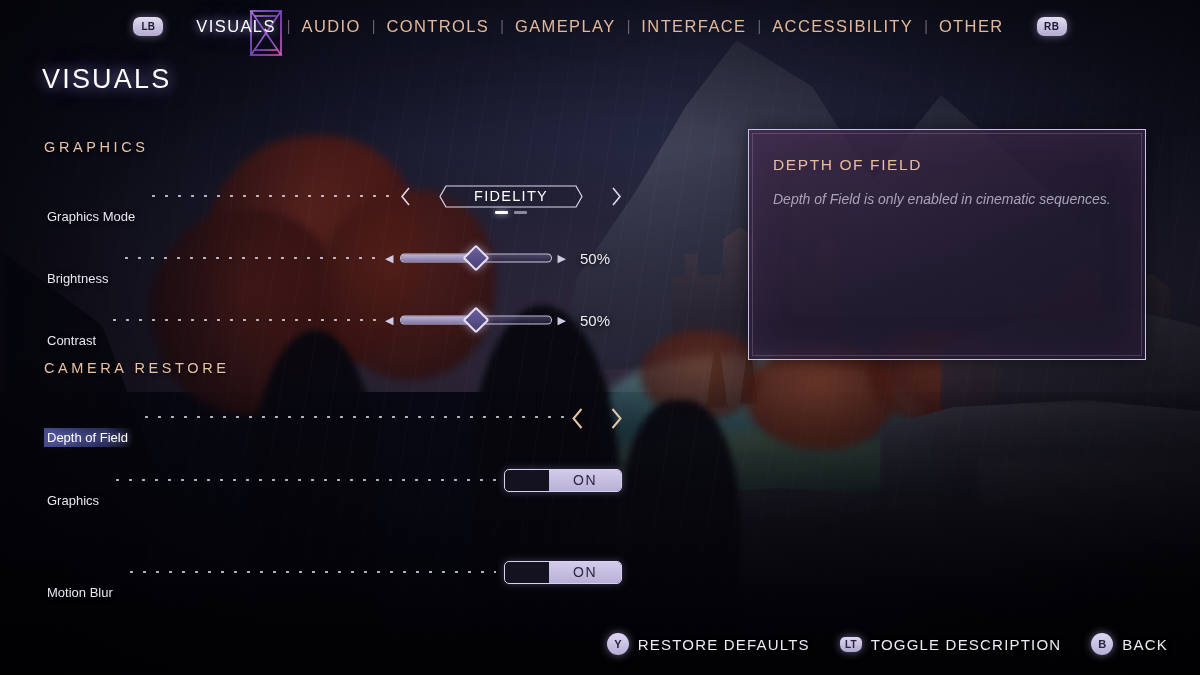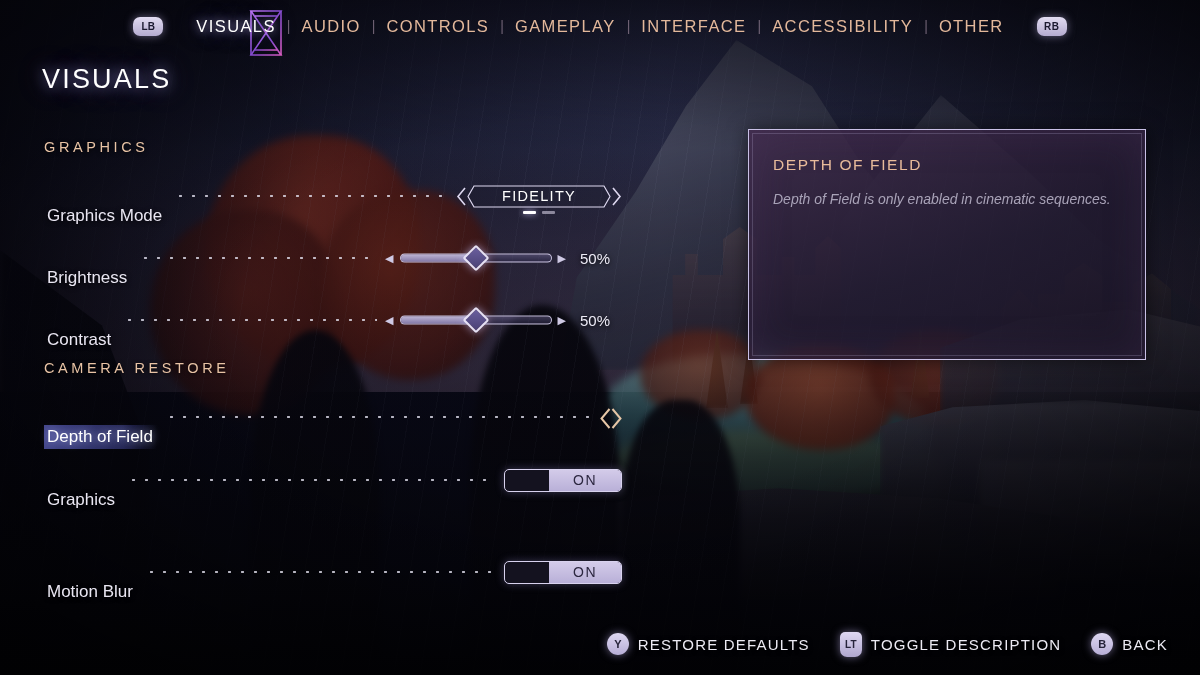--- a/index.html
+++ b/index.html
@@ -164,37 +164,37 @@
   #settings { position:absolute; left:0; top:0; width:660px; z-index:20; }
   .sect-head {
     position:absolute; left:44px; font-size:14.5px; letter-spacing:3.6px;
     color:#e8c3a5; text-shadow:0 1px 4px rgba(0,0,0,.85);
   }
   .row {
     position:absolute; left:44px; width:578px; height:30px;
     display:flex; align-items:center;
   }
   .row-label {
-    font-size:17px; color:#e9e6f2; white-space:nowrap;
+    font-size:13px; color:#e9e6f2; white-space:nowrap;
     text-shadow:0 1px 5px rgba(0,0,0,.9); padding:2px 4px 2px 3px;margin-top:40px;
   }
   .row.selected .row-label {
     color:#ffffff;
     background:linear-gradient(90deg, rgba(92,96,190,.72), rgba(70,74,160,.5) 70%, rgba(60,64,150,0));
     text-shadow:0 0 8px rgba(190,200,255,.8);
   }
   .leader {
     flex:1; height:14px; margin:0 8px;
     background-image:radial-gradient(circle, rgba(228,226,240,.95) 1.1px, rgba(0,0,0,0) 1.3px);
     background-size:13px 14px; background-position:left center; background-repeat:repeat-x;
     opacity:.85;
   }
 
   
-  .stepper { display:flex; align-items:center; position:relative; }
+  .stepper { display:flex; align-items:center; position:relative;gap:28px; }
   .arw { width:11px; height:19px; position:relative; }
   .arw svg { display:block; }
   .step-box {
     width:144px; height:23px; position:relative;
     display:flex; align-items:center; justify-content:center;
     color:#fff; font-size:14.5px; letter-spacing:1.3px;
   }
   .step-box .frame { position:absolute; inset:0; }
   .dots-row {
     position:absolute; left:0; right:0; top:26px;
@@ -294,21 +294,21 @@
     text-shadow:0 1px 5px rgba(0,0,0,.95);
   }
   .btn-round {
     width:22px; height:22px; border-radius:50%;
     background:linear-gradient(180deg,#ded7f2,#b7aed6);
     color:#26233a; font-size:11px; font-weight:bold;
     display:flex; align-items:center; justify-content:center;
     box-shadow:0 0 9px rgba(185,175,230,.55);
   }
   .btn-trig {
-    width:22px; height:25px; border-radius:5px 5px 7px 7px;
+    width:22px; height:15px; border-radius:5px 5px 7px 7px;
     background:linear-gradient(180deg,#ded7f2,#b0a7ce);
     color:#26233a; font-size:10px; font-weight:bold;
     display:flex; align-items:center; justify-content:center;
     box-shadow:0 0 9px rgba(185,175,230,.55);
   }
 </style>
 </head>
 <body>
 
 <div id="scene">

